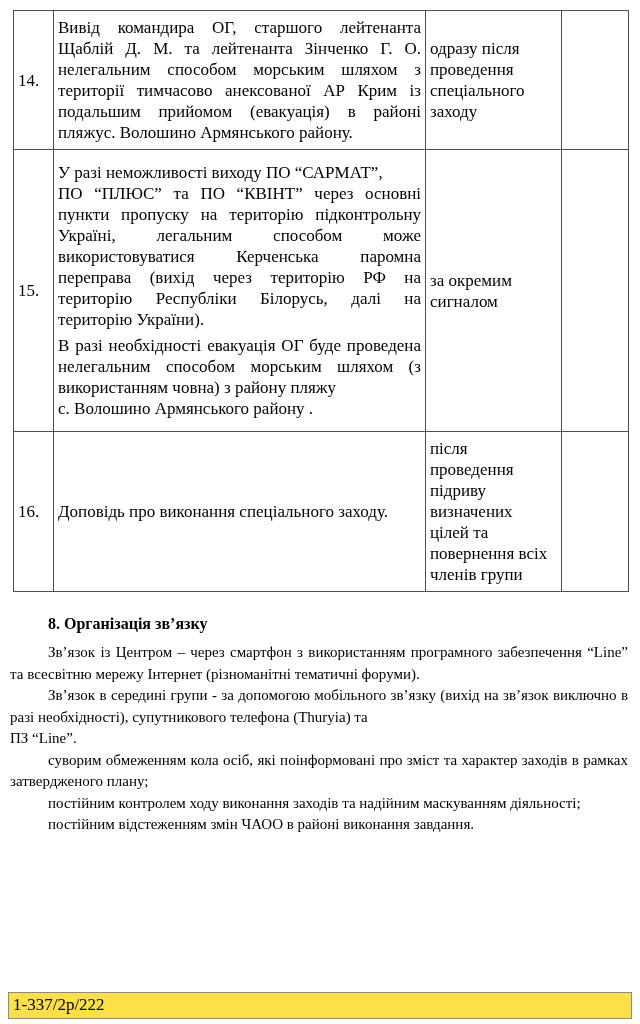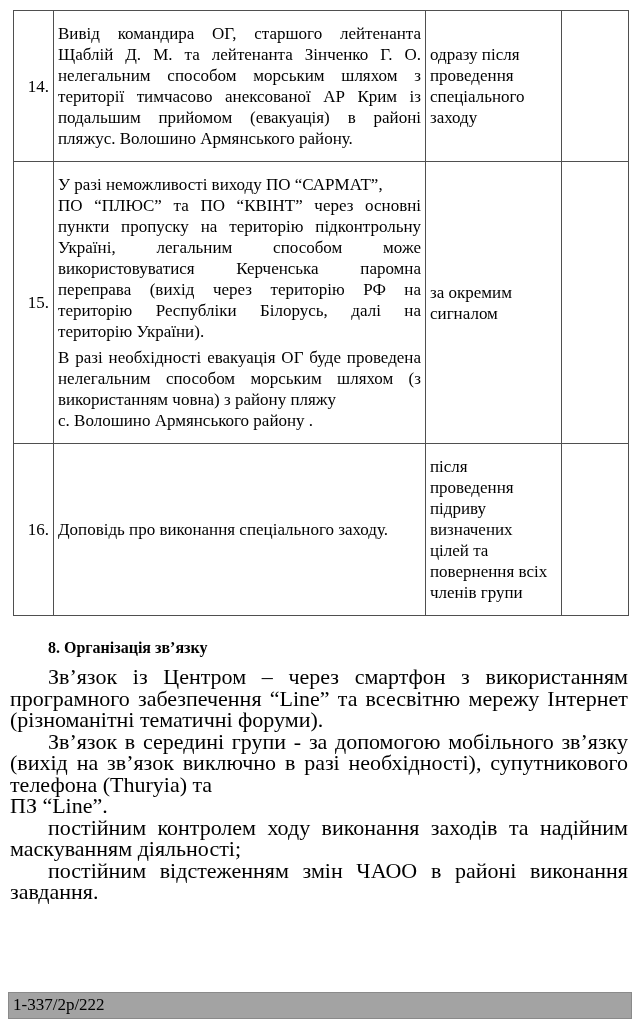--- a/index.html
+++ b/index.html
@@ -20,26 +20,26 @@
     border-collapse: collapse;
     table-layout: fixed;
     width: 615px;
     margin: 10px 0 0 13px;
   }
   table.doc-table td {
     border: 1px solid #4f4f4f;
     vertical-align: middle;
     font-size: 17px;
     line-height: 21px;
-    padding: 12px 4px;
+    padding: 6px 4px;
     overflow: hidden;
     margin-top: 37px;
   }
   td.cell-num {
-    text-align: right;
+    text-align: left;
     padding: 2px 2px;
   }
   td.cell-desc {
     text-align: justify;
     padding: 2px 7px;
   }
   td.cell-desc p {
     margin: 0;
     white-space: pre-line;
   }
@@ -61,37 +61,37 @@
     font-weight: bold;
     margin: 21px 0 7px 0;
     text-indent: 38px;
     line-height: 22px;
   }
   .sec-heading.second {
     margin-top: 12px;
     margin-bottom: 4px;
   }
   .para {
-    font-size: 22px;
+    font-size: 15px;
     line-height: 21.5px;
     margin: 0;
     text-align: justify;
     text-indent: 38px;
     white-space: pre-line;
   }
   .footer-box {
     position: absolute;
     left: 8px;
     right: 8px;
     bottom: 5px;
     border: 1px solid #8a8a8a;
     font-size: 17px;
     line-height: 21px;
     padding: 1px 4px 3px 4px;
-    background: #a3a3a3;
+    background: #fde047;
   }
 </style>
 </head>
 <body>
 
 <div class="page">
 
   <table class="doc-table">
     <colgroup>
       <col style="width:40px">
@@ -140,20 +140,21 @@
     </tbody>
   </table>
 
   <div class="body-text">
 
     <div class="sec-heading">8. Організація зв’язку</div>
     <p class="para">Зв’язок із Центром – через смартфон з використанням програмного забезпечення “Line” та всесвітню мережу Інтернет (різноманітні тематичні форуми).</p>
     <p class="para">Зв’язок в середині групи - за допомогою мобільного зв’язку (вихід на зв’язок виключно в разі необхідності), супутникового телефона (Thuryia) та
 ПЗ “Line”.</p>
 
+    <p class="para">суворим обмеженням кола осіб, які поінформовані про зміст та характер заходів в рамках затвердженого плану;</p>
     <p class="para">постійним контролем ходу виконання заходів та надійним маскуванням діяльності;</p>
     <p class="para">постійним відстеженням змін ЧАОО в районі виконання завдання.</p>
 
   </div>
 
   <div class="footer-box">
     <span>1-337/2р/222</span>
   </div>
 
 </div>

